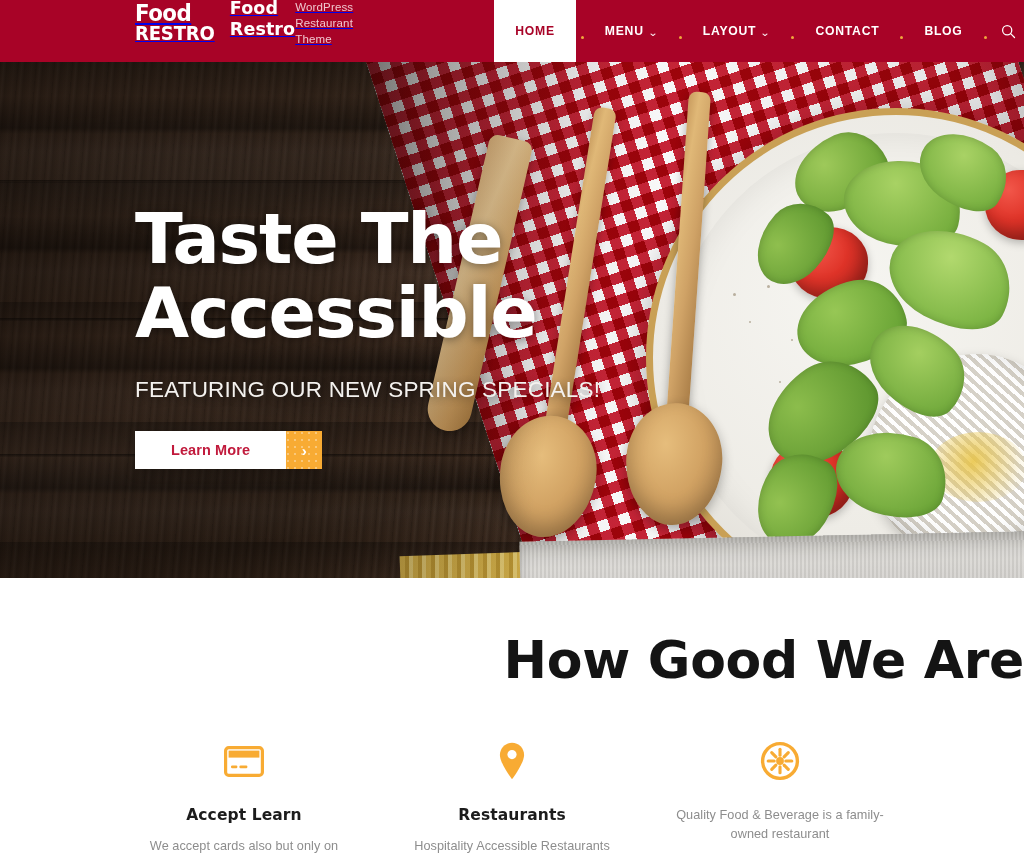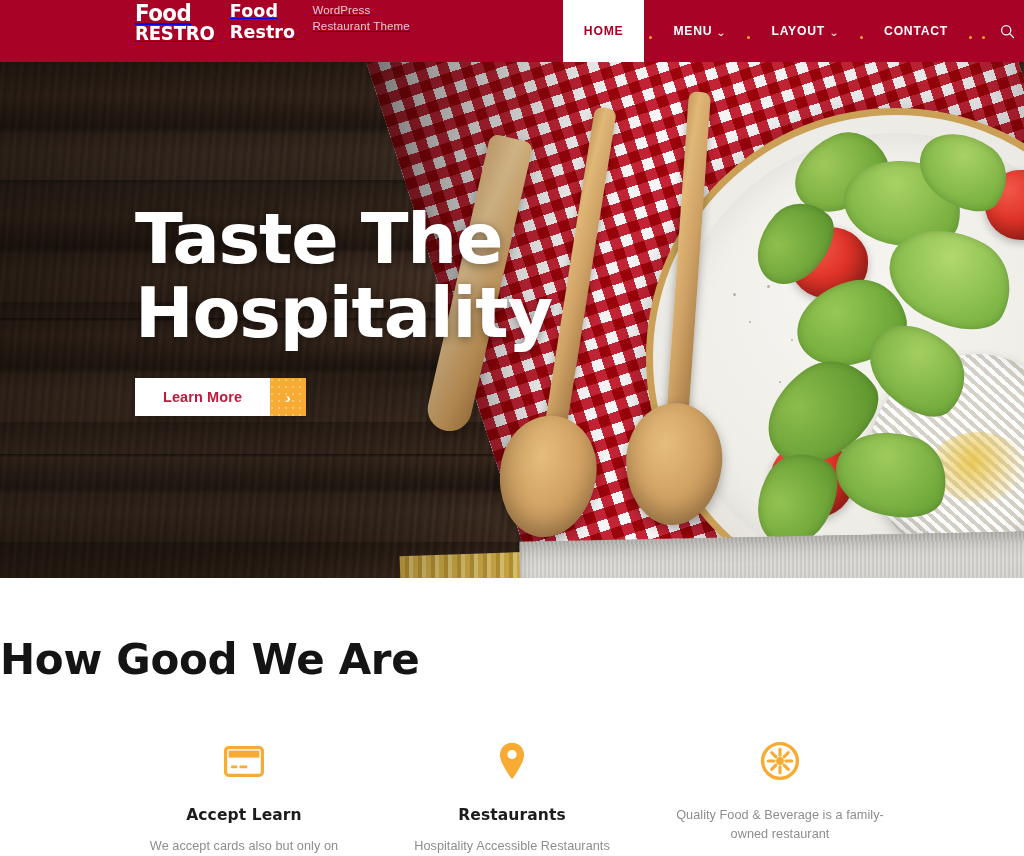--- a/index.html
+++ b/index.html
@@ -334,21 +334,21 @@
     height: 38px;
     box-shadow: 0 3px 12px rgba(0,0,0,0.3);
     cursor: pointer;
   }
   .hero-btn-label {
     display: flex; align-items: center; justify-content: center;
     background: #ffffff;
     color: #c11a3c;
     font-size: 14.5px;
     font-weight: 700;
-    padding: 0 28px;
+    padding: 0 36px;
     min-width: 118px;
     letter-spacing: 0.1px;
   }
   .hero-btn-arrow {
     display: flex; align-items: center; justify-content: center;
     width: 36px;
     background:
       radial-gradient(circle at 2px 2px, rgba(255,255,255,0.35) 1px, transparent 1.4px) 0 0/7px 7px,
       #f8ab33;
     color: #ffffff;
@@ -357,23 +357,23 @@
   }
 
   
   .features {
     position: relative;
     width: 1024px;
     background: #ffffff;
     padding-top: 60px;
   }
   .section-title {
-    text-align: left;
+    text-align: right;
     font-family: "DejaVu Sans", sans-serif;
-    font-size: 42px;
+    font-size: 52px;
     font-weight: 700;
     color: #141414;
     letter-spacing: -0.3px;
     line-height: 44px;
   }
   .feature-row {
     display: flex;
     margin-top: 57px;
     padding: 0 110px;
   }
@@ -442,20 +442,23 @@
     </div>
     <span class="nav-dot">
         <i></i>
       </span>
     <div class="nav-item">
       <span>CONTACT</span>
     </div>
     <span class="nav-dot">
         <i></i>
       </span>
+    <div class="nav-item">
+      <span>BLOG</span>
+    </div>
     <span class="nav-dot">
         <i></i>
       </span>
     <div class="search-btn">
       <svg width="15" height="15" viewBox="0 0 16 16">
         <circle cx="6.6" cy="6.6" r="4.9" fill="none" stroke="#ffffff" stroke-width="1.35"></circle>
         <line x1="10.3" y1="10.3" x2="14.4" y2="14.4" stroke="#ffffff" stroke-width="1.35" stroke-linecap="round"></line>
       </svg>
     </div>
   </nav>
@@ -522,21 +525,22 @@
       <div class="spatula-blade"></div>
     </div>
 
     <div class="pasta-strip"></div>
     <div class="cloth"></div>
     <div class="hero-veil"></div>
   </div>
 
   <div class="hero-copy">
     <h1 class="hero-title">Taste The
-Hospitality</h1>
+Accessible</h1>
+    <p class="hero-sub">FEATURING OUR NEW SPRING SPECIALS!</p>
     <div class="hero-btn">
       <span class="hero-btn-label">Learn More</span>
       <span class="hero-btn-arrow">›</span>
     </div>
   </div>
 </section>
 
 <section class="features">
   <h2 class="section-title">How Good We Are</h2>
 

